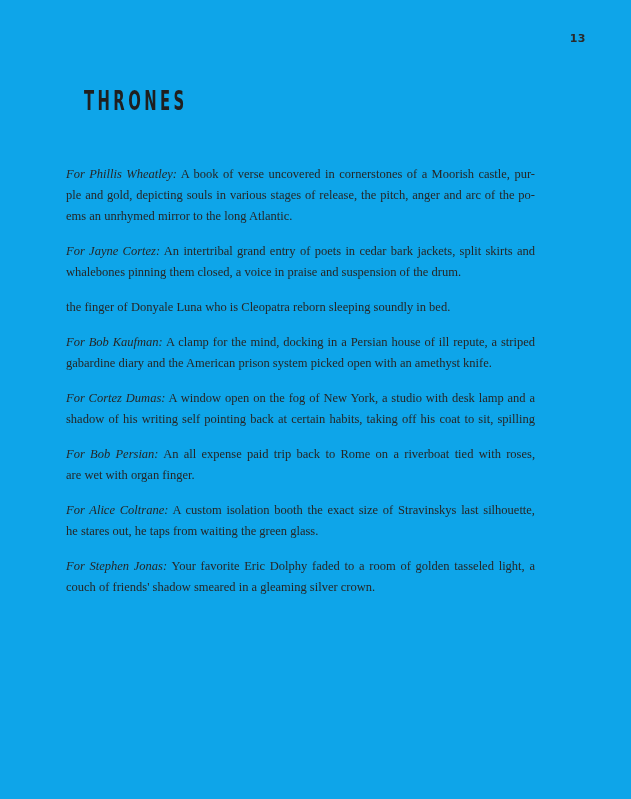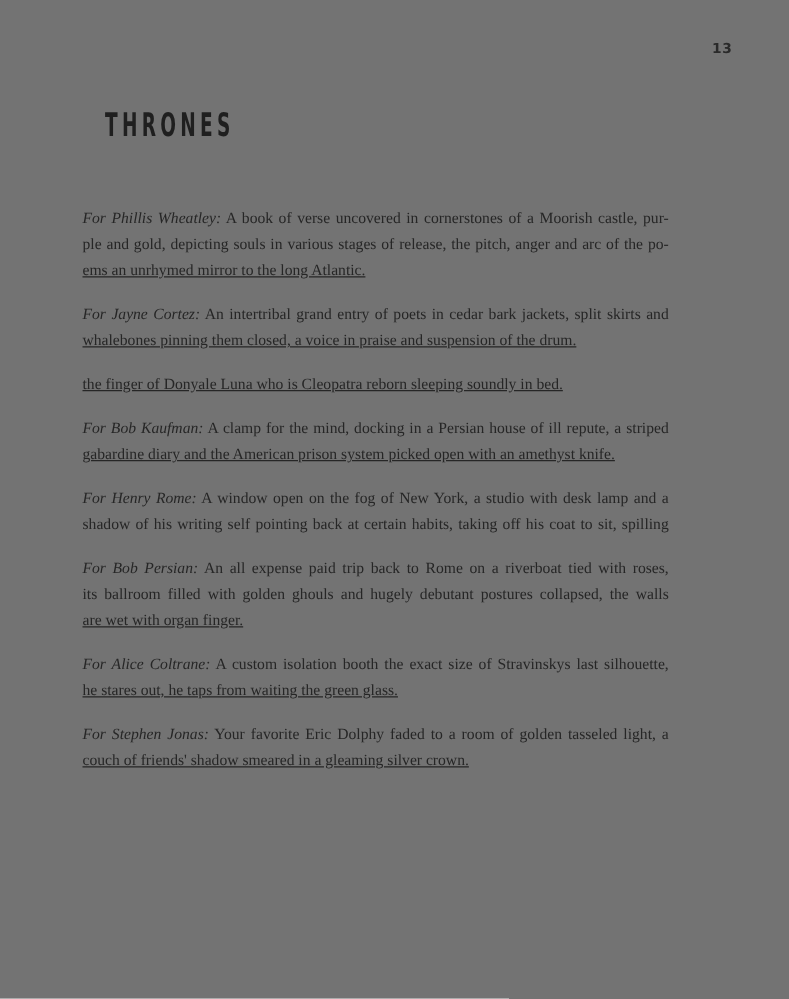--- a/index.html
+++ b/index.html
@@ -4,21 +4,21 @@
 <style>
   html, body {
     margin: 0;
     padding: 0;
     background: #ffffff;
   }
   .page {
     position: relative;
     width: 631px;
     height: 799px;
-    background: #737373;
+    background: #0ea5e9;
     font-family: "Liberation Serif", serif;
     color: #262626;
     overflow: hidden;
   }
   .page-number {
     position: absolute;
     top: 33px;
     right: 45px;
     font-family: "DejaVu Sans", sans-serif;
     font-weight: 700;
@@ -53,21 +53,20 @@
   .line {
     font-size: 12.5px;
     line-height: 21px;
     height: 21px;
     text-align: justify;
     text-align-last: justify;
   }
   .line.last {
     text-align: right;
     text-align-last: left;
-    text-decoration: underline;
   }
   .lead {
     font-style: italic;
   }
 </style>
 </head>
 <body>
 
 <div class="page">
   <div class="page-number">13</div>
@@ -94,28 +93,27 @@
         </div>
   </div>
       <div class="poem">
     <div>
           <div class="line"><em class="lead">For Bob Kaufman:</em> A clamp for the mind, docking in a Persian house of ill repute, a striped</div>
           <div class="line last">gabardine diary and the American prison system picked open with an amethyst knife.</div>
         </div>
   </div>
       <div class="poem">
     <div>
-          <div class="line"><em class="lead">For Henry Rome:</em> A window open on the fog of New York, a studio with desk lamp and a</div>
+          <div class="line"><em class="lead">For Cortez Dumas:</em> A window open on the fog of New York, a studio with desk lamp and a</div>
           <div class="line">shadow of his writing self pointing back at certain habits, taking off his coat to sit, spilling</div>
         </div>
   </div>
       <div class="poem">
     <div>
           <div class="line"><em class="lead">For Bob Persian:</em> An all expense paid trip back to Rome on a riverboat tied with roses,</div>
-          <div class="line">its ballroom filled with golden ghouls and hugely debutant postures collapsed, the walls</div>
           <div class="line last">are wet with organ finger.</div>
         </div>
   </div>
       <div class="poem">
     <div>
           <div class="line"><em class="lead">For Alice Coltrane:</em> A custom isolation booth the exact size of Stravinskys last silhouette,</div>
           <div class="line last">he stares out, he taps from waiting the green glass.</div>
         </div>
   </div>
       <div class="poem">

